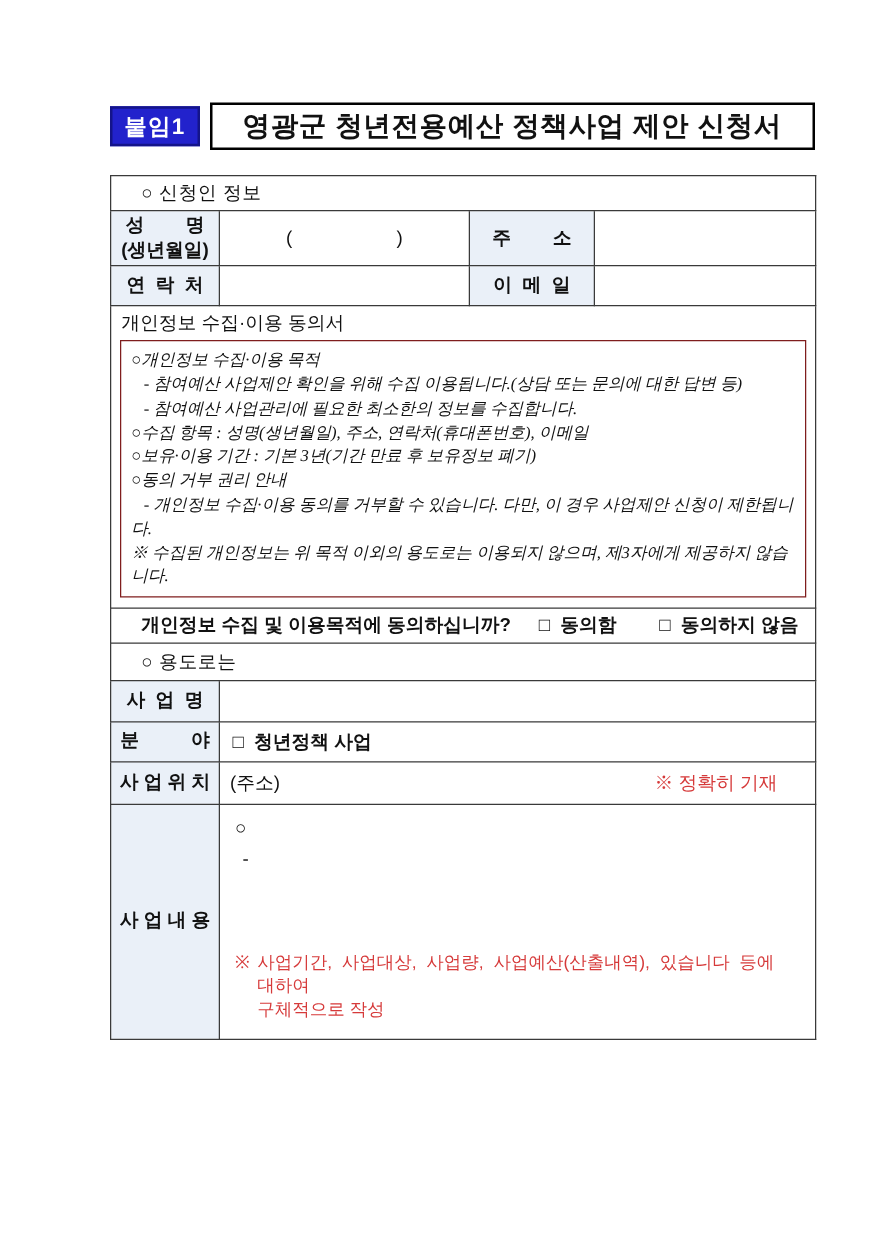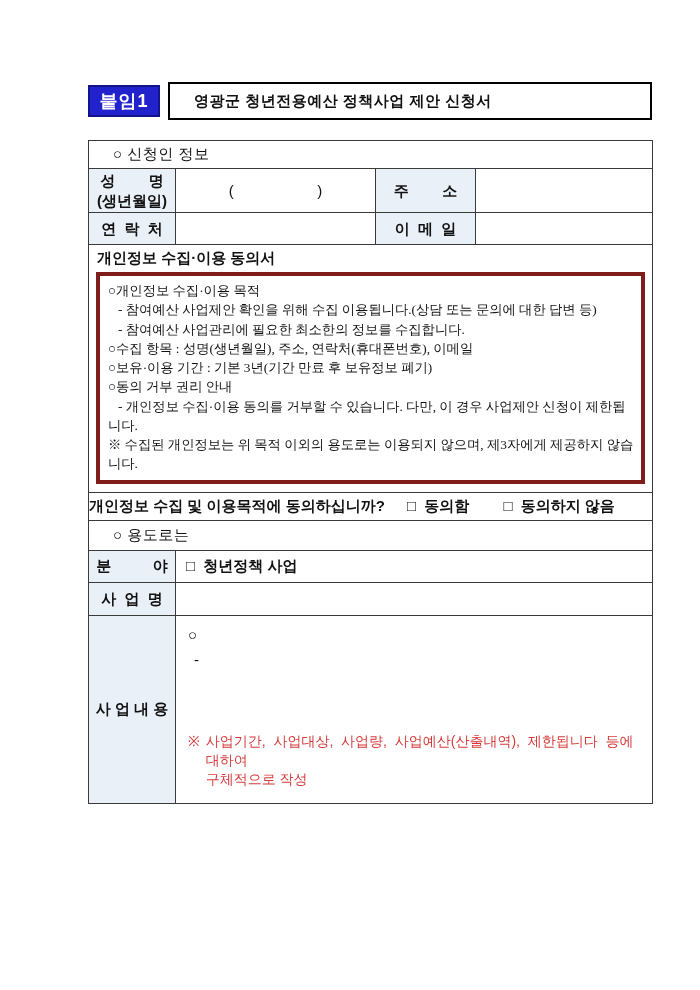--- a/index.html
+++ b/index.html
@@ -20,21 +20,21 @@
     background: #2222CC; border: 2px solid #14148A;
     color: #fff; font-weight: bold; font-size: 18px;
     display: flex; align-items: center; justify-content: center;
     letter-spacing: 1px; flex: none;
   }
   .title-box {
     flex: 1; margin-left: 8px; height: 38px;
     border: 2px solid #000;
     display: flex; align-items: center;
     padding-left: 24px;
-    font-weight: bold; font-size: 15px; letter-spacing: 0.5px;
+    font-weight: bold; font-size: 22px; letter-spacing: 0.5px;
   }
 
   
   table.form {
     margin-top: 20px; width: 564px;
     border-collapse: collapse; table-layout: fixed;
   }
   table.form th, table.form td {
     border: 1px solid #3a3a3a;
     font-size: 15px; vertical-align: middle;
@@ -43,29 +43,29 @@
     background: #EAF0F8; font-weight: bold;
     white-space: pre-wrap; text-align: center;
     line-height: 1.3; padding: 2px 4px;
   }
   td.val { background: #fff; }
   .section-hdr { font-size: 15px; padding: 4px 24px; font-weight: normal; letter-spacing: 0.5px; }
   .center-paren { text-align: center; white-space: pre-wrap; font-size: 14px; }
 
   
   .consent-cell { padding: 0; vertical-align: top; }
-  .consent-title { font-weight: bold; font-size: 15px; padding: 4px 8px 2px 8px; }
+  .consent-title { font-weight: normal; font-size: 15px; padding: 4px 8px 2px 8px; }
   .consent-box {
-    margin: 2px 7px 8px 7px; border: 4px solid #7f1d1d;
+    margin: 2px 7px 8px 7px; border: 1px solid #7f1d1d;
     padding: 5px 6px 6px 8px;
     font-family: "Liberation Serif", serif;
-    font-size: 13.3px; line-height: 1.45;
+    font-size: 13.3px; line-height: 1.45; font-style: italic;
   }
   .consent-line { white-space: pre-wrap; }
-  .consent-question { font-weight: bold; font-size: 15px; padding-left: 0; }
+  .consent-question { font-weight: bold; font-size: 15px; padding-left: 24px; }
   .chk-option { font-weight: bold; cursor: default; }
   .chk-glyph { font-size: 15px; margin-right: 4px; }
   .opt-agree { margin-left: 18px; }
   .opt-disagree { margin-left: 30px; }
 
   
   .field-cell { padding-left: 10px; font-weight: bold; }
   td.flexwrap { padding: 0; }
   .loc-inner { display: flex; align-items: center; justify-content: space-between; padding: 0 30px 0 8px; }
   .red { color: #D63A3A; }
@@ -150,47 +150,56 @@
           <span>동의하지 않음</span>
         </span>
       </td>
     </tr>
 
     <tr>
       <td class="section-hdr" colspan="4" style="height:30px">○ 용도로는</td>
     </tr>
 
     <tr>
+      <th style="height:33px">사  업  명</th>
+      <td class="val" colspan="3"></td>
+    </tr>
+
+    <tr>
       <th style="height:32px">분          야</th>
       <td class="val field-cell" colspan="3">
         <span class="chk-option">
           <span class="chk-glyph">□</span>
           <span>청년정책 사업</span>
         </span>
       </td>
     </tr>
 
     <tr>
-      <th style="height:33px">사  업  명</th>
-      <td class="val" colspan="3"></td>
-    </tr>
-
+      <th style="height:34px">사 업 위 치</th>
+      <td class="val flexwrap" colspan="3">
+        <div class="loc-inner">
+          <span>(주소)</span>
+          <span class="red">※ 정확히 기재</span>
+        </div>
+      </td>
+    </tr>
 
 
 
     <tr>
       <th>사 업 내 용</th>
       <td class="val content-cell" colspan="3">
         <div class="content-inner">
           <div class="content-bullet">○</div>
           <div class="content-dash">-</div>
           <div class="content-spacer"></div>
           <div class="content-note red">
             <span class="note-marker">※</span>
-            <span class="note-text">사업기간,  사업대상,  사업량,  사업예산(산출내역),  제한됩니다  등에  대하여
+            <span class="note-text">사업기간,  사업대상,  사업량,  사업예산(산출내역),  있습니다  등에  대하여
 구체적으로 작성</span>
           </div>
         </div>
       </td>
     </tr>
 
   </tbody>
     </table>
 </div>
 

